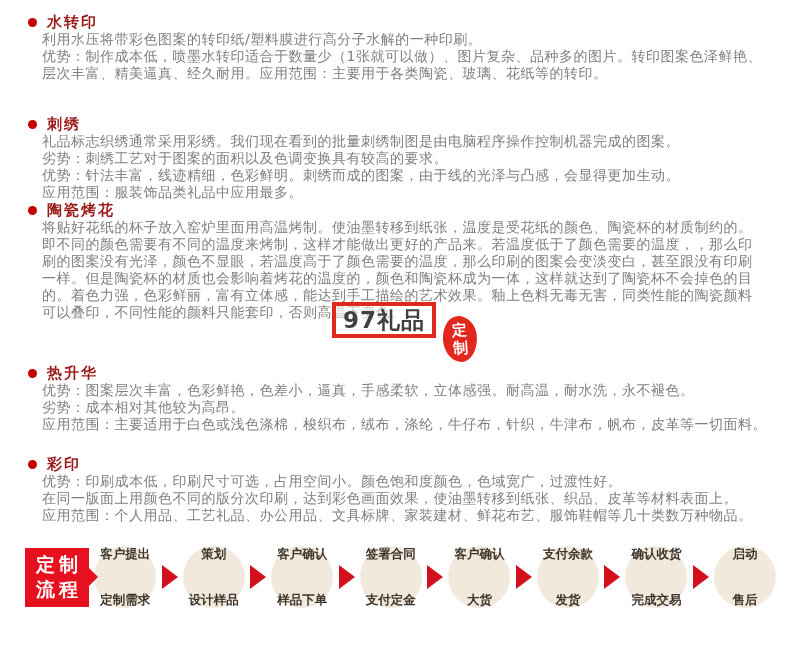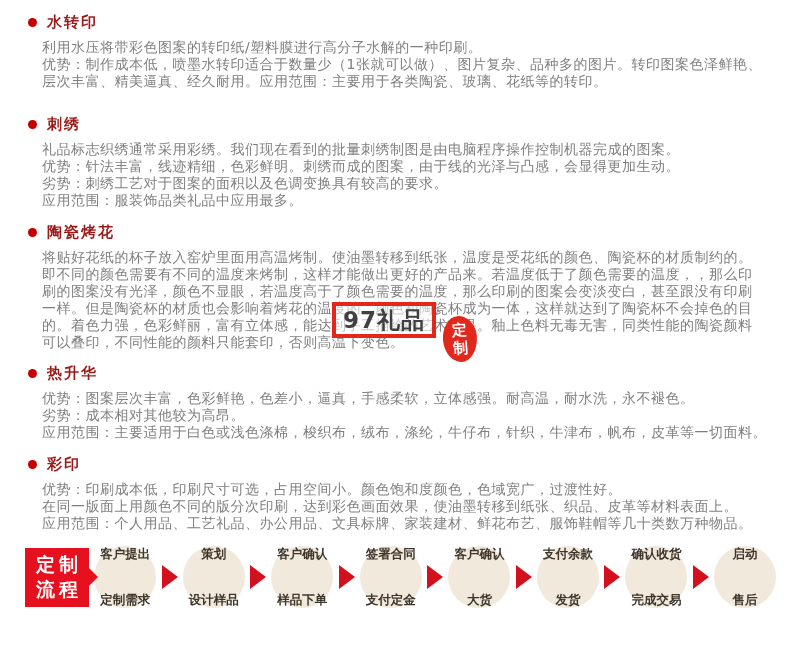--- a/index.html
+++ b/index.html
@@ -5,21 +5,21 @@
   * { margin:0; padding:0; box-sizing:border-box; }
   html,body { background:#ffffff; }
   .page {
     position:relative; width:800px; height:648px; background:#ffffff;
     font-family:"DejaVu Sans", sans-serif; overflow:hidden;
   }
   .sec { position:absolute; left:28px; right:16px; }
   .sec-head { display:flex; align-items:center; gap:10px; height:17px; }
   .bullet { width:9px; height:9px; border-radius:50%; background:#c40000; flex:0 0 auto; }
   .sec-title { font-size:15px; font-weight:bold; color:#9b1b1b; letter-spacing:2px; }
-  .sec-body { margin:8px 0 0 14px; }
+  .sec-body { margin:0 0 0 14px; }
   .tline {
     font-size:14px; color:#7f7f7f; line-height:17px;
     white-space:nowrap; letter-spacing:0.5px;
   }
   
   .watermark { position:absolute; left:332px; top:302px; z-index:5; width:160px; }
   .wm-box {
     display:inline-block; border:4px solid #e2271c; color:#404040;
     font-weight:bold; font-size:23px; line-height:28px; padding:0 7px;
     letter-spacing:1px; background:rgba(255,255,255,0.55);
@@ -75,27 +75,27 @@
     </div>
   </section>
 
   <section class="sec" style="top:116px">
     <div class="sec-head">
       <span class="bullet"></span>
       <span class="sec-title">刺绣</span>
     </div>
     <div class="sec-body">
       <div class="tline">礼品标志织绣通常采用彩绣。我们现在看到的批量刺绣制图是由电脑程序操作控制机器完成的图案。</div>
+      <div class="tline">劣势：刺绣工艺对于图案的面积以及色调变换具有较高的要求。</div>
       <div class="tline">优势：针法丰富，线迹精细，色彩鲜明。刺绣而成的图案，由于线的光泽与凸感，会显得更加生动。</div>
-      <div class="tline">劣势：刺绣工艺对于图案的面积以及色调变换具有较高的要求。</div>
       <div class="tline">应用范围：服装饰品类礼品中应用最多。</div>
     </div>
   </section>
 
-  <section class="sec" style="top:224px">
+  <section class="sec" style="top:202px">
     <div class="sec-head">
       <span class="bullet"></span>
       <span class="sec-title">陶瓷烤花</span>
     </div>
     <div class="sec-body">
       <div class="tline">将贴好花纸的杯子放入窑炉里面用高温烤制。使油墨转移到纸张，温度是受花纸的颜色、陶瓷杯的材质制约的。</div>
       <div class="tline">即不同的颜色需要有不同的温度来烤制，这样才能做出更好的产品来。若温度低于了颜色需要的温度，，那么印</div>
       <div class="tline">刷的图案没有光泽，颜色不显眼，若温度高于了颜色需要的温度，那么印刷的图案会变淡变白，甚至跟没有印刷</div>
       <div class="tline">一样。但是陶瓷杯的材质也会影响着烤花的温度的，颜色和陶瓷杯成为一体，这样就达到了陶瓷杯不会掉色的目</div>
       <div class="tline">的。着色力强，色彩鲜丽，富有立体感，能达到手工描绘的艺术效果。釉上色料无毒无害，同类性能的陶瓷颜料</div>

